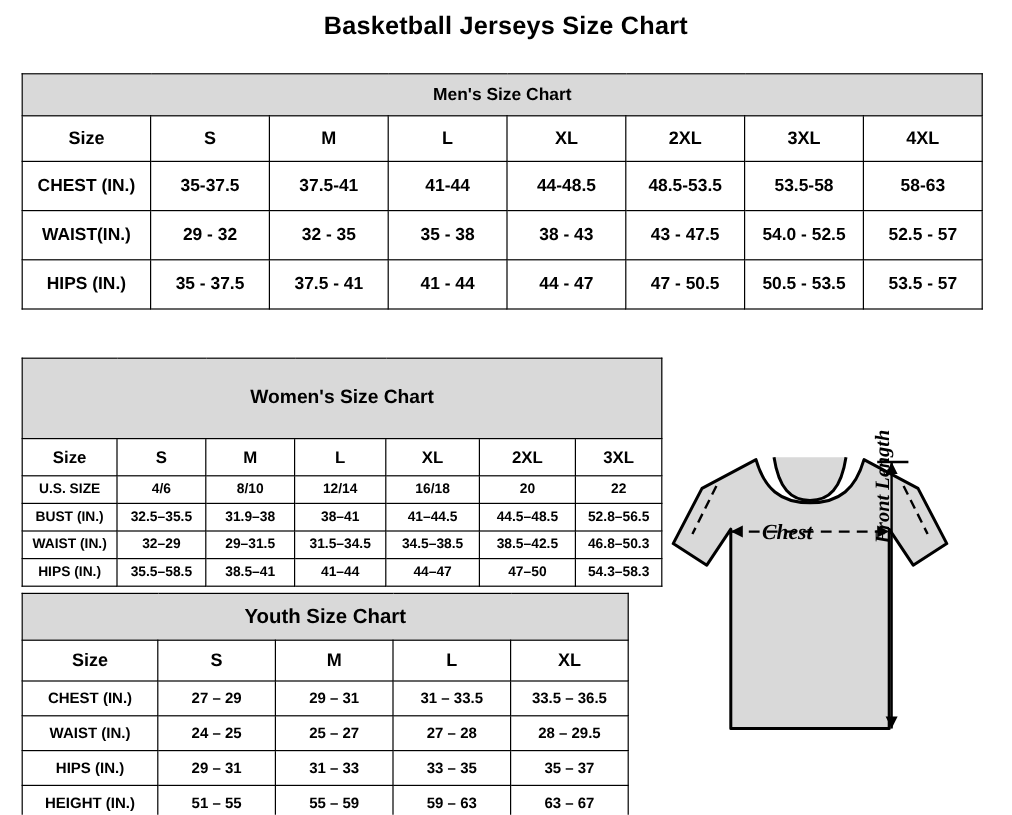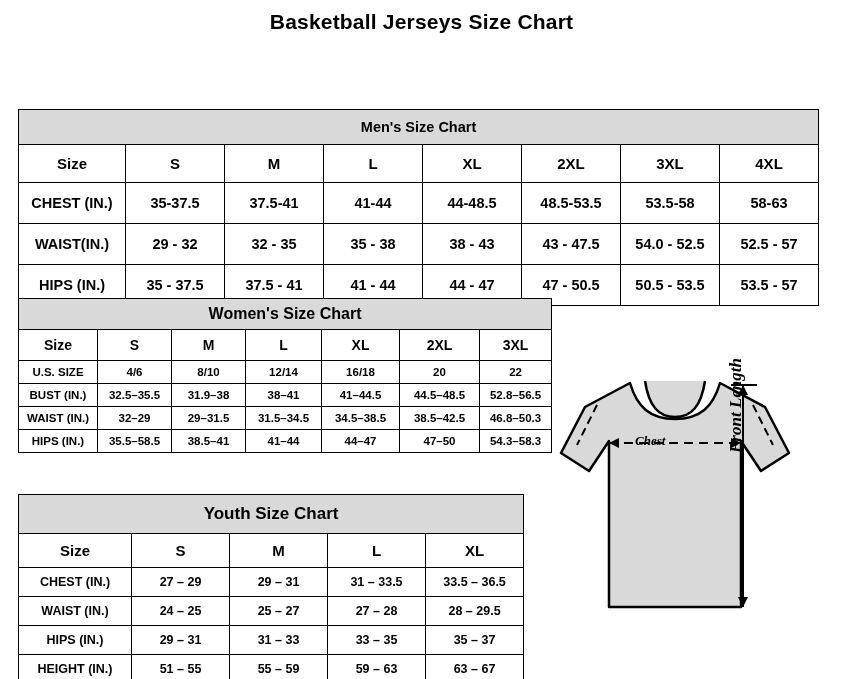--- a/index.html
+++ b/index.html
@@ -39,35 +39,34 @@
     font-weight: bold;
     padding: 9px 0;
   }
 
   
   #mens-table {
     position: absolute;
     left: 18px;
     top: 61px;
     width: 800px;
-    margin-top: 48px;
   }
   #mens-table td { font-size: 14.5px; }
   #mens-table .hdr-row td { padding: 10px 0; font-size: 15px; }
   #mens-table .data-row td { padding: 12px 2px; font-size: 14.5px; }
   #mens-table .row-label { font-size: 13.5px; }
 
   
   #womens-table {
     position: absolute;
     left: 18px;
     top: 298px;
     width: 533px;
   }
-  #womens-table .chart-caption td { font-size: 16px; padding: 6px 0; }
+  #womens-table .chart-caption td { font-size: 16px; padding: 24px 0; }
   #womens-table .hdr-row td { padding: 7px 0; font-size: 14px; }
   #womens-table .data-row td { padding: 5px 1px; font-size: 11.5px; }
   #womens-table .row-label { font-size: 11.5px; border-radius: 10px; }
 
   
   #youth-table {
     position: absolute;
     left: 18px;
     top: 494px;
     width: 505px;
@@ -88,21 +87,21 @@
   #shirt-diagram svg { display: block; }
   .diagram-label {
     position: absolute;
     font-weight: bold;
     font-style: italic;
     font-family: "Liberation Serif", serif;
   }
   #label-chest {
     left: 90px;
     top: 88px;
-    font-size: 13px;
+    font-size: 18px;
   }
   #label-front-length {
     left: 181px;
     top: 108px;
     font-size: 17px;
     transform: rotate(-90deg);
     transform-origin: left top;
     white-space: nowrap;
   }
 </style>

